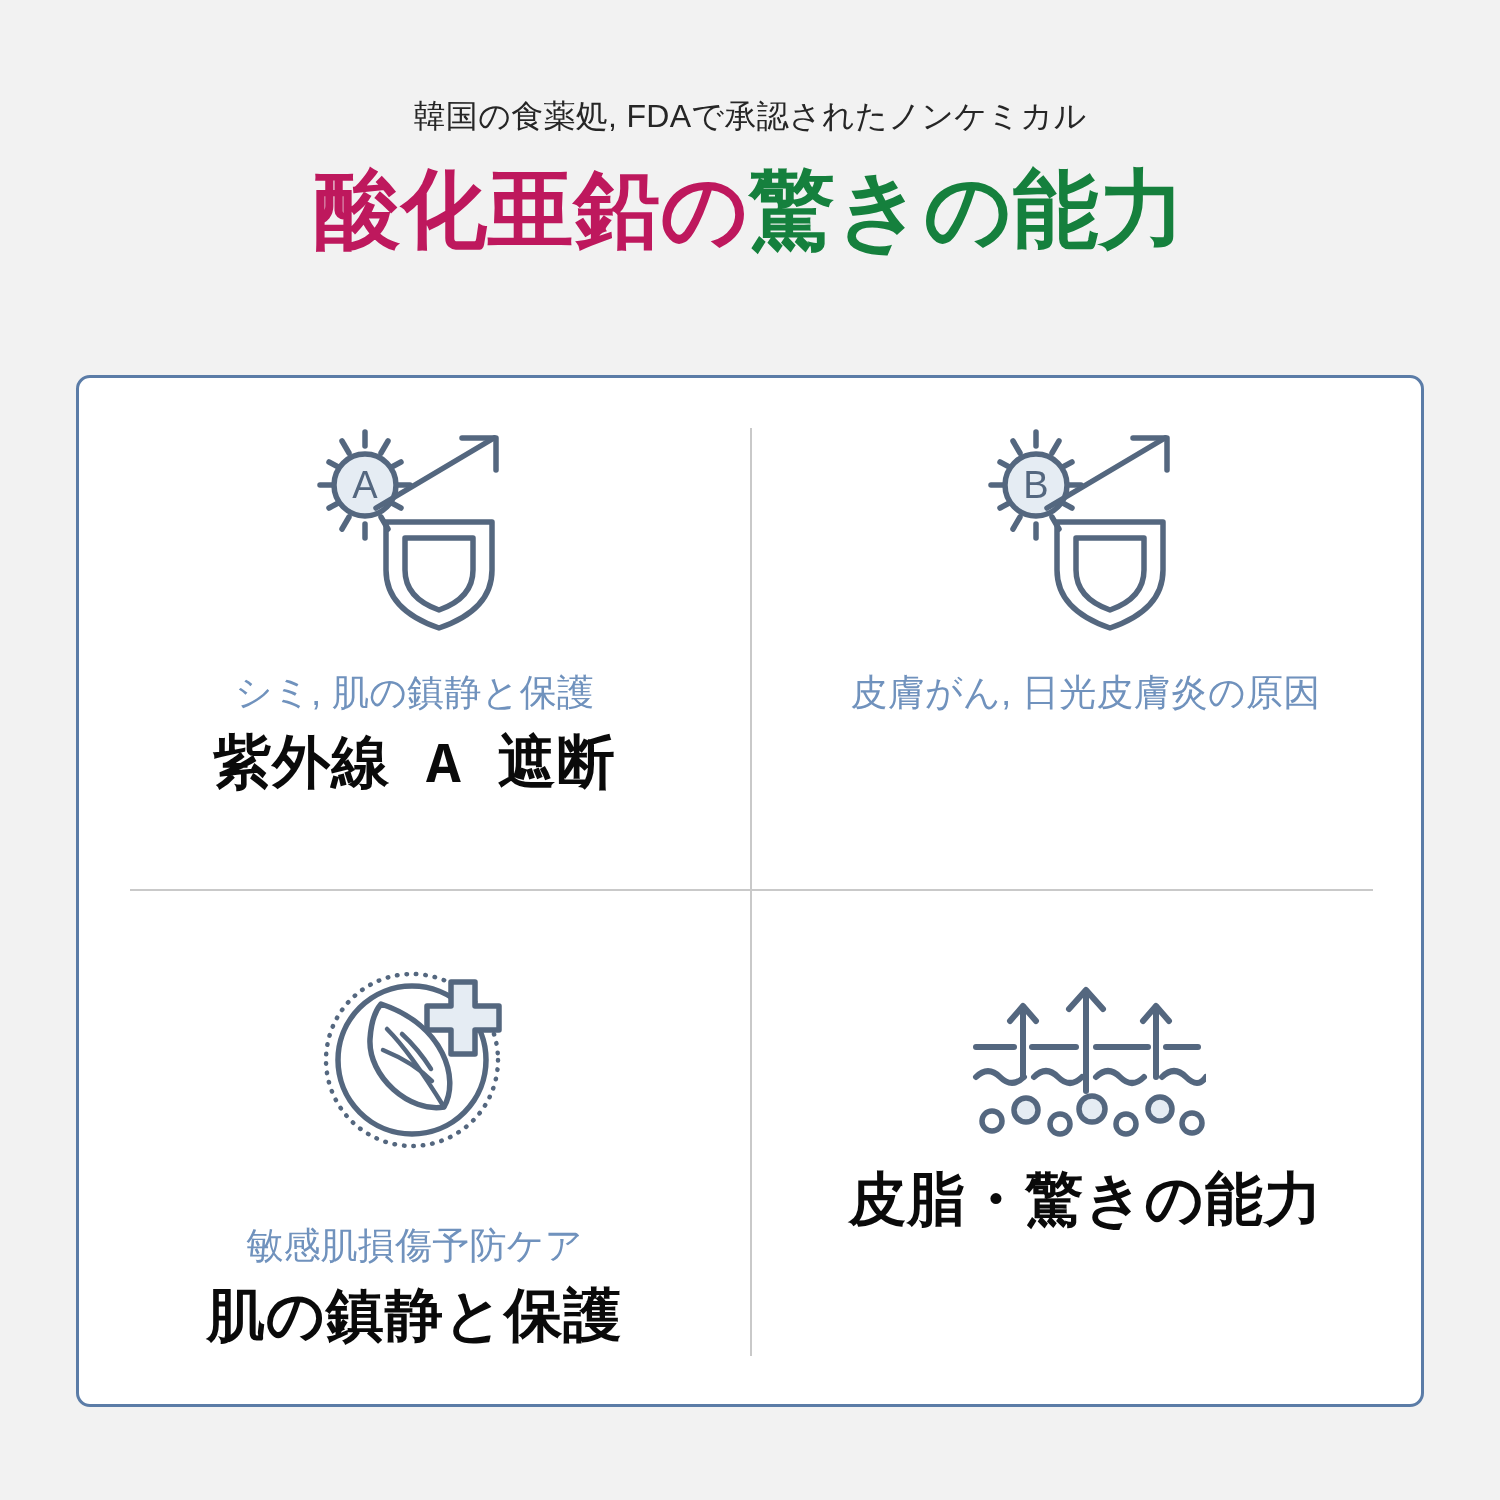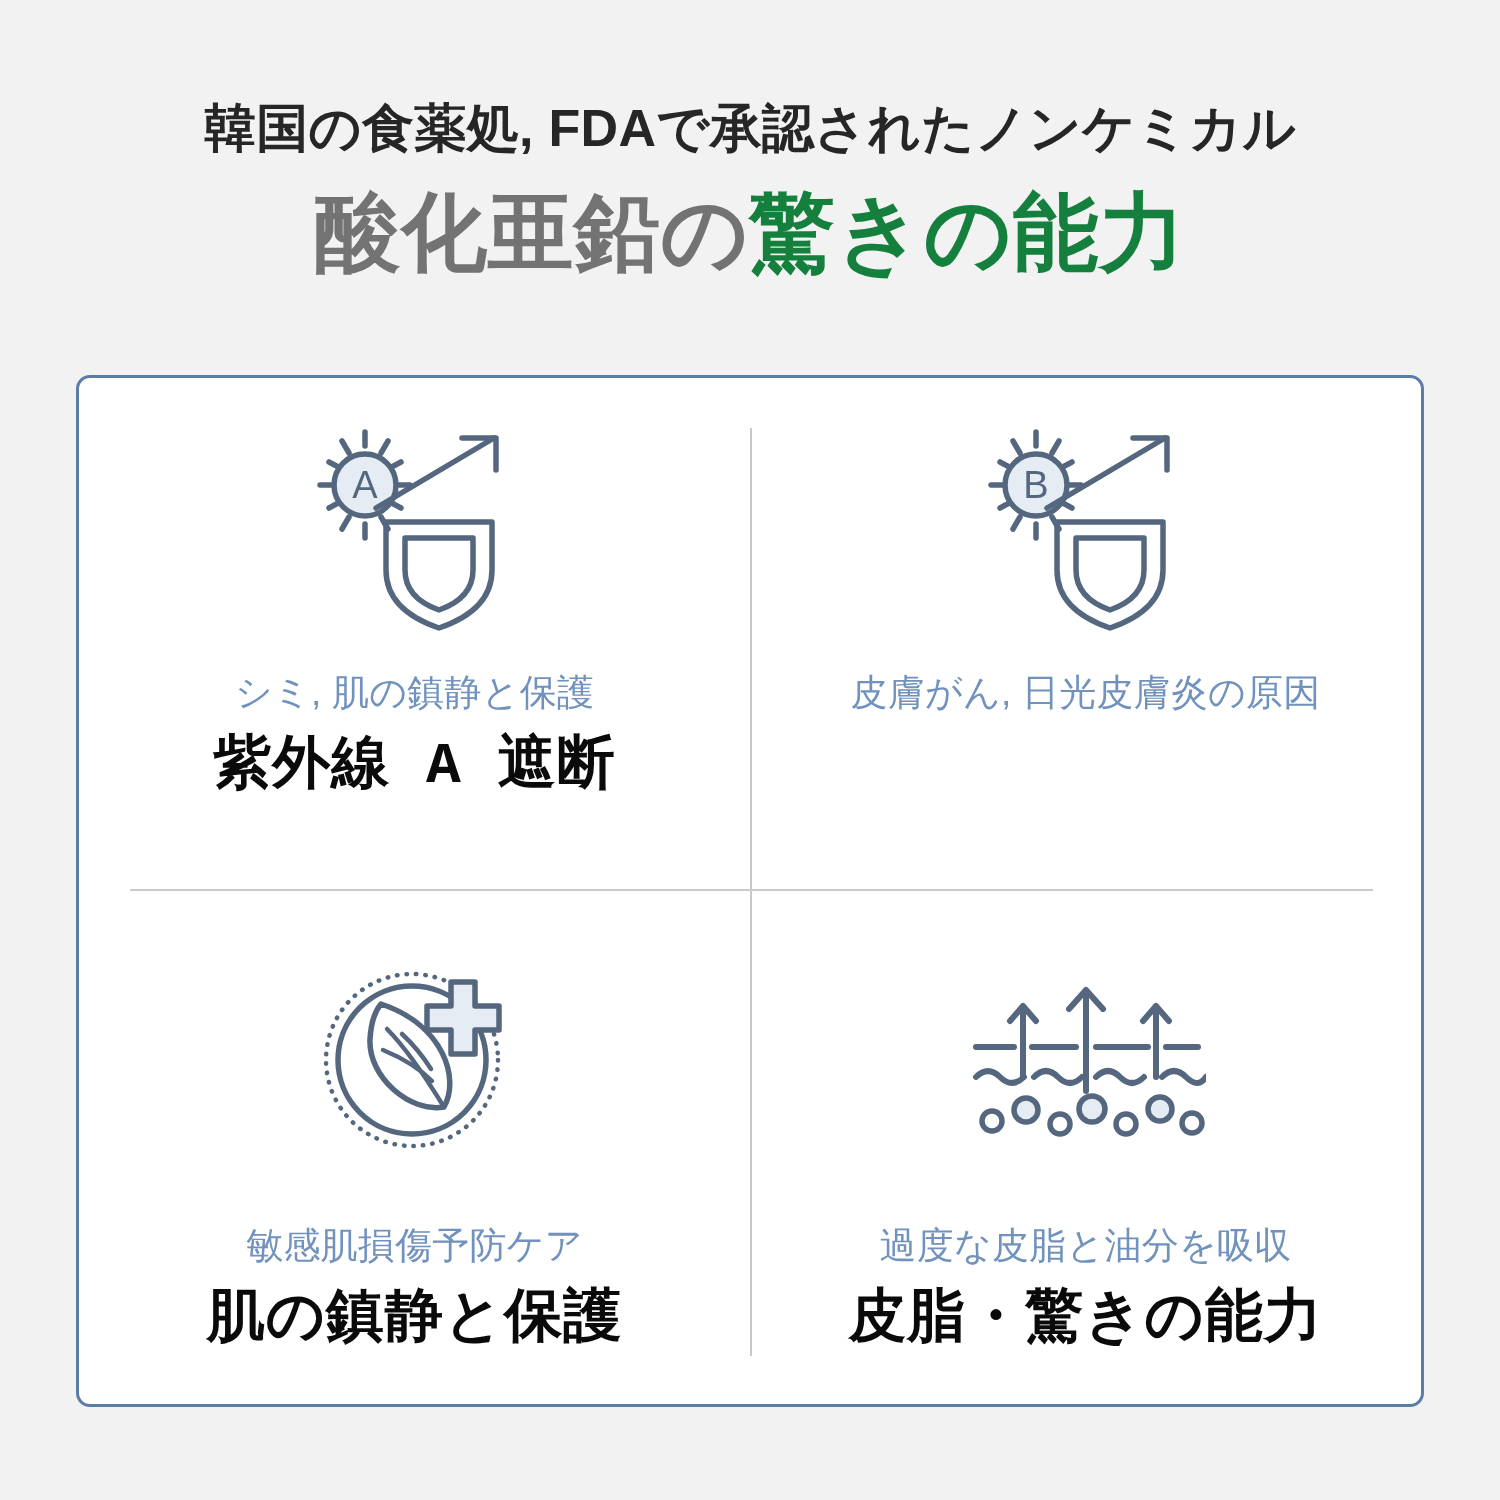--- a/index.html
+++ b/index.html
@@ -23,35 +23,35 @@
   
   .header {
     position: absolute;
     left: 0;
     top: 0;
     width: 1500px;
     text-align: center;
   }
   .eyebrow {
     margin-top: 98px;
-    font-size: 52px;
+    font-size: 32px;
     line-height: 1.18;
-    font-weight: 700;
+    font-weight: 400;
     color: #262626;
     letter-spacing: 0.3px;
   }
   .headline {
     margin-top: 26px;
     font-size: 86px;
     line-height: 1.1;
     font-weight: 700;
     letter-spacing: 0.5px;
     white-space: nowrap;
   }
-  .headline .hl-blue { color: #737373; }
+  .headline .hl-blue { color: #be185d; }
   .headline .hl-dark { color: #15803d; text-align: center; }
 
   
   .card {
     position: absolute;
     left: 76px;
     top: 375px;
     width: 1348px;
     height: 1032px;
     box-sizing: border-box;
@@ -257,19 +257,18 @@
               <circle cx="26" cy="148" r="10" fill="none"></circle>
               <circle cx="60" cy="137" r="12" fill="#e5ecf3"></circle>
               <circle cx="94" cy="151" r="10" fill="none"></circle>
               <circle cx="126" cy="136" r="13" fill="#e5ecf3"></circle>
               <circle cx="160" cy="151" r="10" fill="none"></circle>
               <circle cx="194" cy="136" r="12" fill="#e5ecf3"></circle>
               <circle cx="226" cy="150" r="10" fill="none"></circle>
             </g>
           </svg>
         </div>
-        <div class="cap">過度な皮脂と油分を吸収</div>
         <div class="title">皮脂・驚きの能力</div>
       </div>
 
     </div>
   </div>
 </div>
 
 </body></html>

